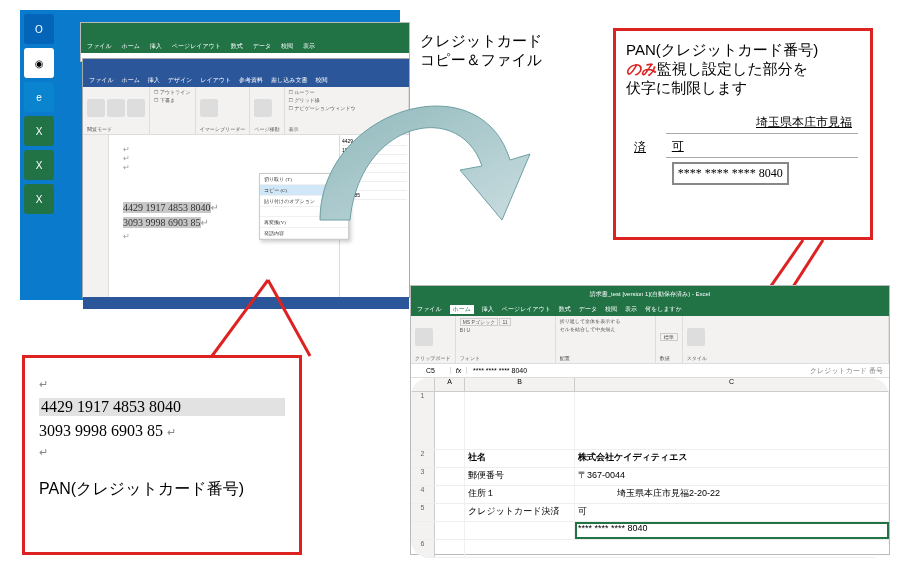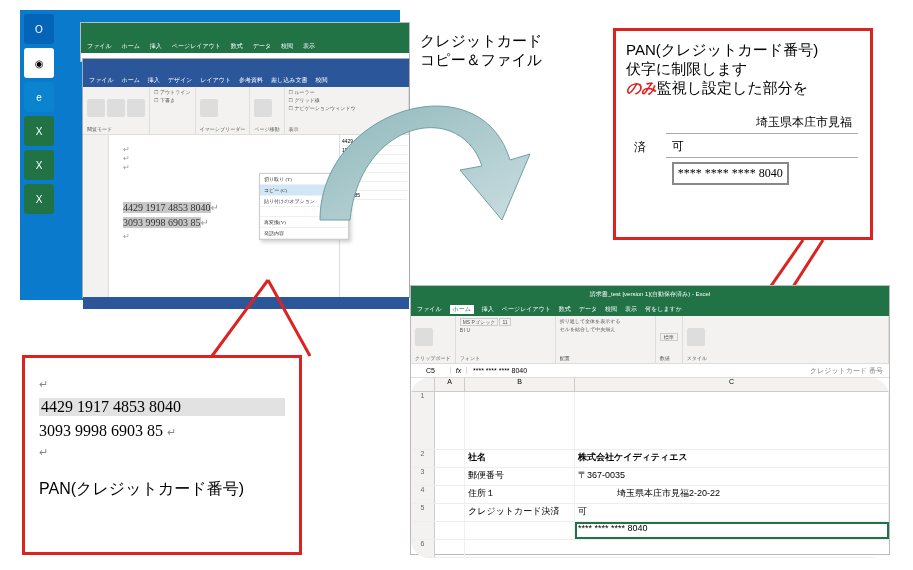--- a/index.html
+++ b/index.html
@@ -37,21 +37,21 @@
   
   .arrow-wrap { position:absolute; left: 280px; top: 70px; width: 280px; height: 220px; pointer-events:none; }
 
   
   .label-copy { position:absolute; left: 420px; top: 32px; font-size: 15px; color: #000; }
 
   
   .callout-right { position:absolute; right: 40px; top: 28px; width: 260px; height: 212px; border: 3px solid #d22; background:#fff; padding: 10px 10px 6px 10px; font-size: 15px; }
   .callout-right .only { color: #d22; font-style: italic; font-weight: bold; }
   .callout-right-table { margin-top: 12px; font-size: 12px; }
-  .callout-right-table td { padding: 2px 6px; }
+  .callout-right-table td { padding: 2px 6px; text-decoration: underline; }
   .masked-box { border: 2px solid #888; padding: 2px 4px; font-family: serif; display:inline-block; background:#fff; }
 
   
   .callout-left { position:absolute; left: 22px; top: 355px; width: 280px; height: 200px; border: 3px solid #d22; background:#fff; padding: 16px 14px 10px 14px; font-size: 16px; }
   .callout-left .cc1 { font-family: serif; background:#e2e2e2; padding: 0 2px; }
   .callout-left .cc2 { font-family: serif; margin-top:6px; }
   .callout-left .lbl { margin-top: 20px; font-size: 16px; }
   .callout-left .no { color:#888; font-family:serif; font-size:11px; }
 
   
@@ -194,22 +194,22 @@
   </svg>
 </div>
 
 <div class="label-copy">
   <div>クレジットカード</div>
   <div>コピー＆ファイル</div>
 </div>
 
 <div class="callout-right">
   <div>PAN(クレジットカード番号)</div>
+  <div><span class="only">のみ</span><span>監視し設定した部分を</span></div>
   <div>伏字に制限します</div>
-  <div><span class="only">のみ</span><span>監視し設定した部分を</span></div>
   <table class="callout-right-table" style="width:100%;">
     <tbody>
         <tr>
           <td></td>
           <td style="text-align:right;border-bottom:1px solid #aaa;">埼玉県本庄市見福</td>
         </tr>
     <tr>
       <td>済</td>
       <td style="border-bottom:1px solid #aaa;">可</td>
     </tr>
@@ -314,21 +314,21 @@
       <div class="xr-row">
         <div class="rn">2</div>
         <div class="c colA"></div>
         <div class="c colB" style="font-weight:bold;">社名</div>
         <div class="c" style="flex:1;font-weight:bold;">株式会社ケイディティエス</div>
       </div>
       <div class="xr-row">
         <div class="rn">3</div>
         <div class="c colA"></div>
         <div class="c colB">郵便番号</div>
-        <div class="c" style="flex:1;">〒367-0035</div>
+        <div class="c" style="flex:1;">〒367-0044</div>
       </div>
       <div class="xr-row">
         <div class="rn">4</div>
         <div class="c colA"></div>
         <div class="c colB">住所１</div>
         <div class="c" style="flex:1;margin-left:39px;">埼玉県本庄市見福2-20-22</div>
       </div>
       <div class="xr-row">
         <div class="rn">5</div>
         <div class="c colA"></div>

